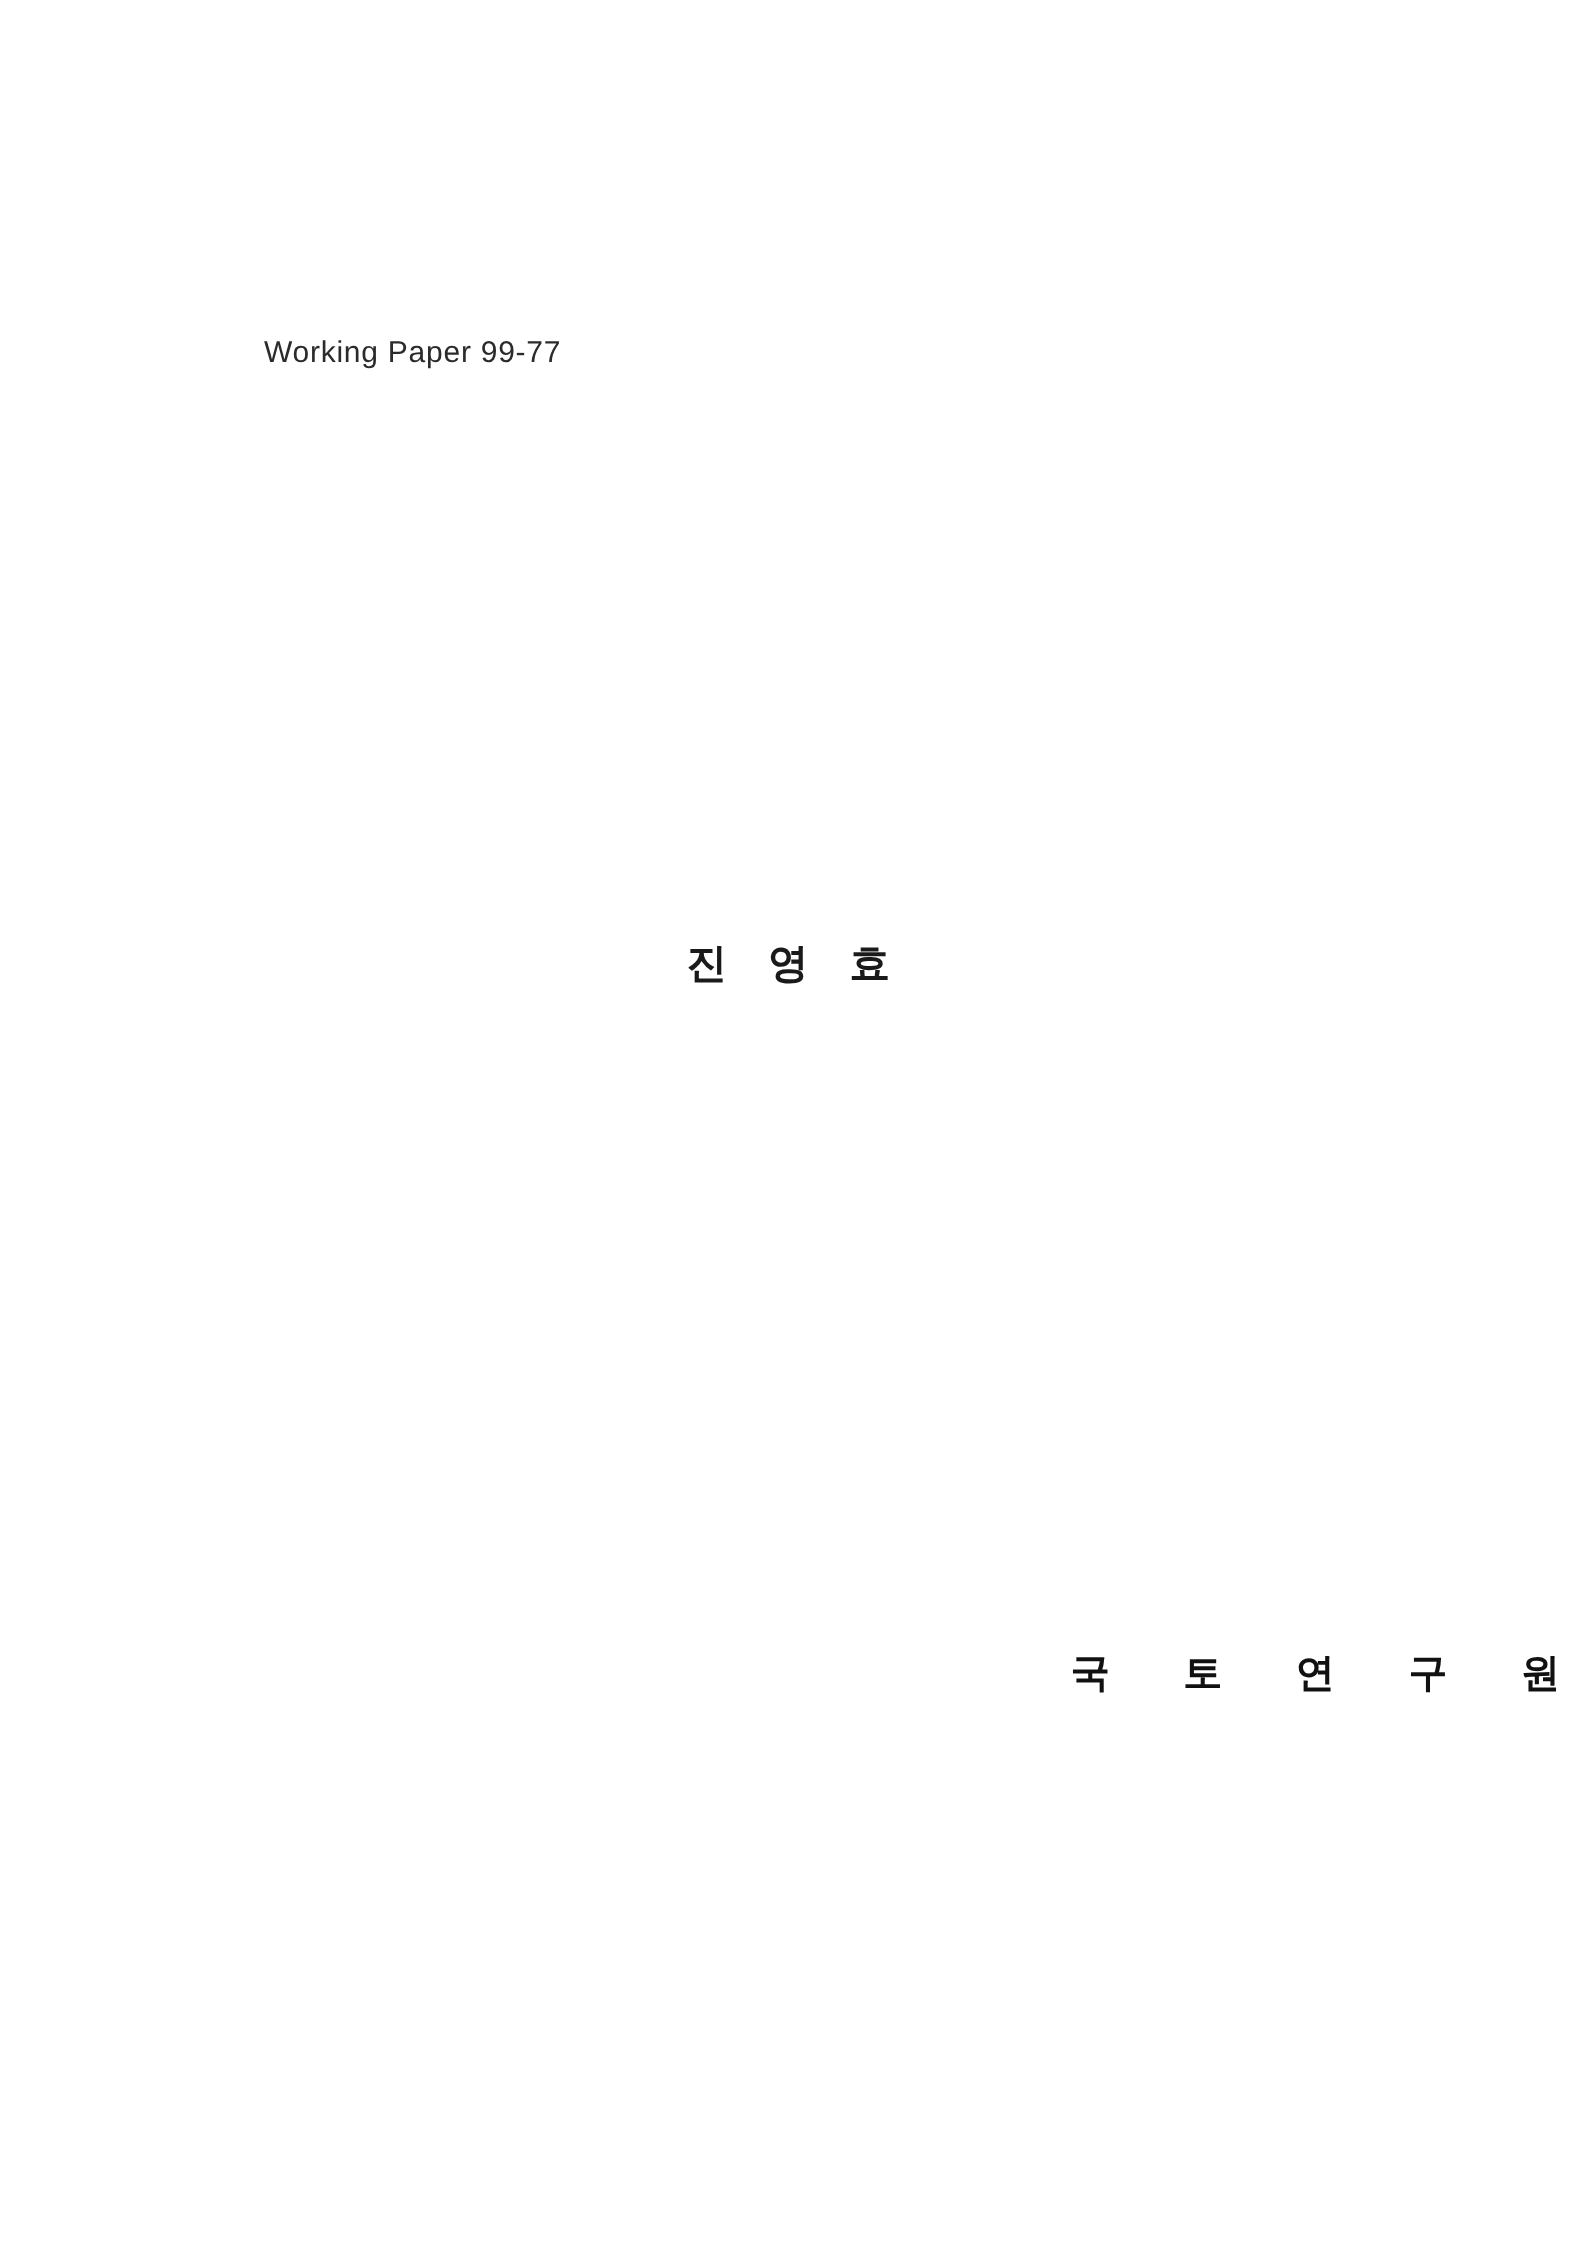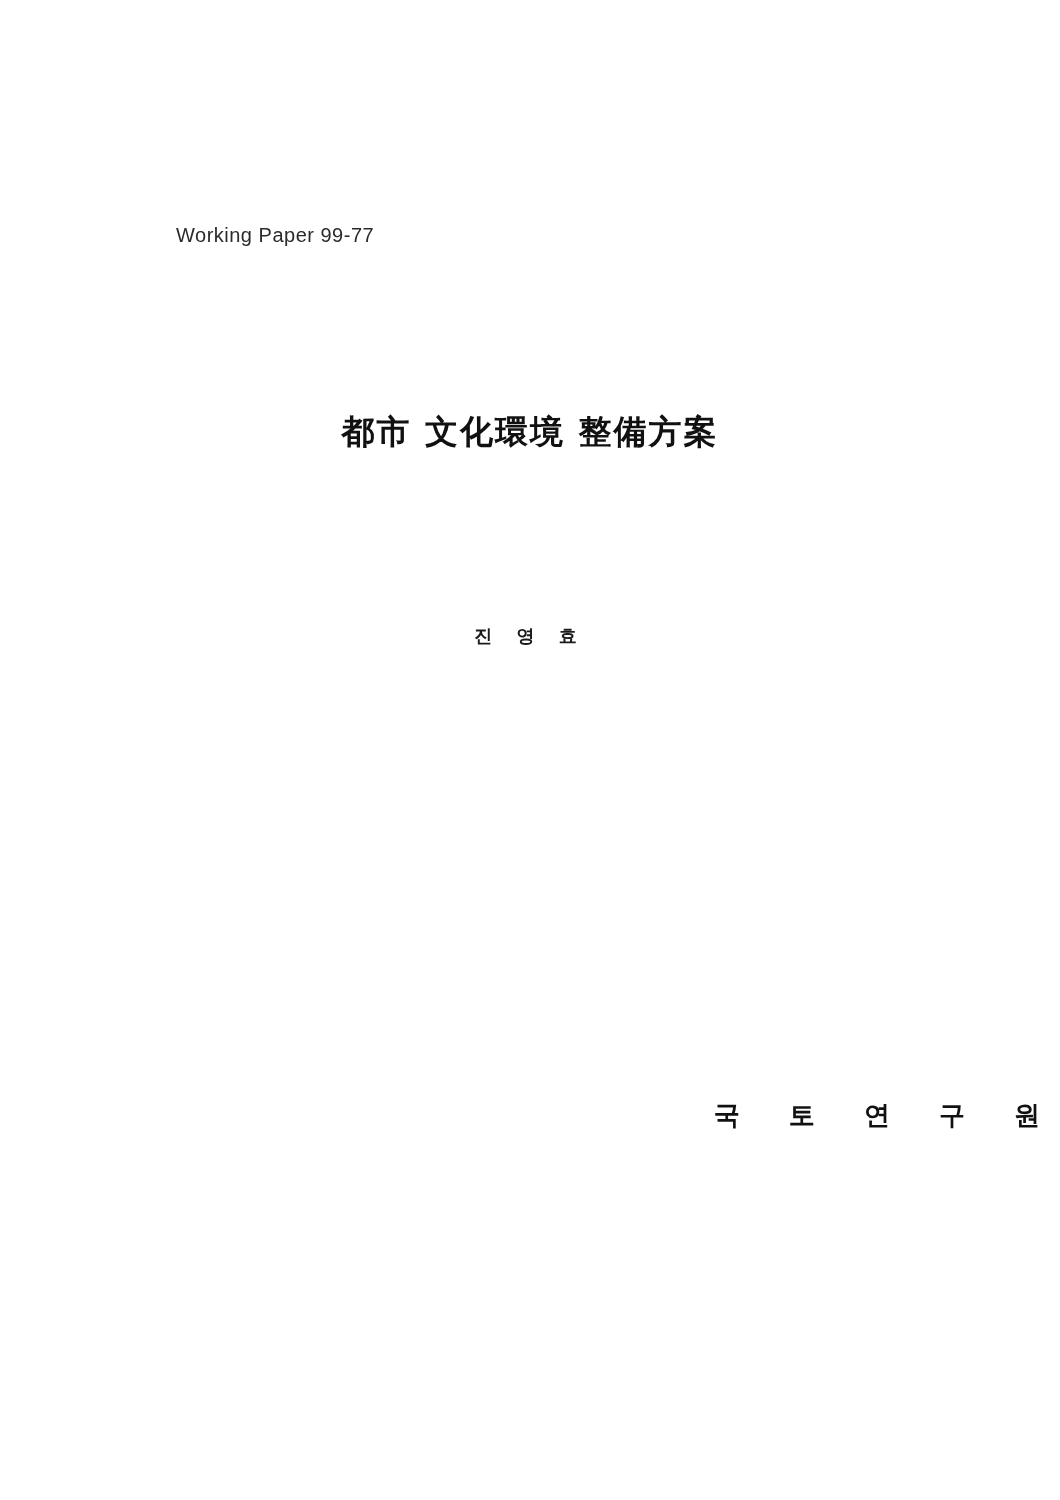--- a/index.html
+++ b/index.html
@@ -40,21 +40,21 @@
     letter-spacing: 2px;
     color: #111111;
   }
   .author {
     position: absolute;
     left: 0;
     right: 0;
     top: 624px;
     text-align: center;
     font-family: "DejaVu Sans", sans-serif;
-    font-size: 18px;
+    font-size: 27px;
     font-weight: 700;
     letter-spacing: 9px;
     color: #1a1a1a;
   }
   .publisher {
     position: absolute;
     left: 0;
     right: 0;
     top: 1098px;
     text-align: right;
@@ -66,19 +66,18 @@
     color: #111111;
   }
 </style>
 </head>
 <body>
 
 <div class="page">
 
   <div class="series-label">Working Paper 99-77</div>
 
-  <div class="doc-title">都市  文化環境  整備方案</div>
 
   <div class="author">진 영 효</div>
 
   <div class="publisher">국 토 연 구 원</div>
 
 </div>
 
 </body></html>

